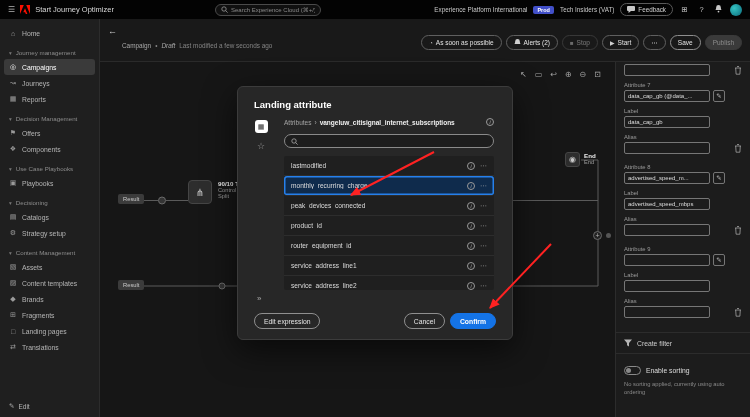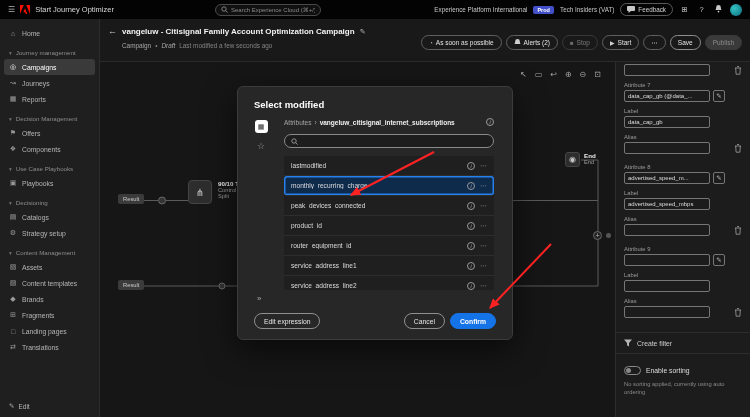--- a/index.html
+++ b/index.html
@@ -225,24 +225,20 @@
         <span>Translations</span>
       </div>
     <div class="nav-edit">
         <span class="glyph">✎</span>
         <span>Edit</span>
       </div>
   </nav>
 
   <div class="main-header">
     <span class="back">←</span>
-    <div class="ph-title">
-      <span>vangeluw - Citisignal Family Account Optimization Campaign</span>
-      <span class="pencil">✎</span>
-    </div>
     <div class="ph-sub">
       <span>Campaign</span>
       <span class="dim">•</span>
       <span class="draft">Draft</span>
       <span class="dim">Last modified a few seconds ago</span>
     </div>
     <div class="ph-actions">
       <button class="btn">
           <span class="bi">◔</span>
           <span>As soon as possible</span>
@@ -393,21 +389,21 @@
     </div>
 
     <div class="toggle-row">
       <span class="toggle"></span>
       <span class="toggle-label">Enable sorting</span>
     </div>
     <div class="rp-note">No sorting applied, currently using auto ordering</div>
   </aside>
 
   <div class="modal">
-    <div class="modal-title">Select modified</div>
+    <div class="modal-title">Landing attribute</div>
 
     <div class="modal-rail">
       <span class="rail-sq">▦</span>
       <span class="rail-star">☆</span>
     </div>
     <span class="rail-collapse">»</span>
 
     <div class="modal-body">
       <div class="crumbs">
         <span>Attributes</span>

